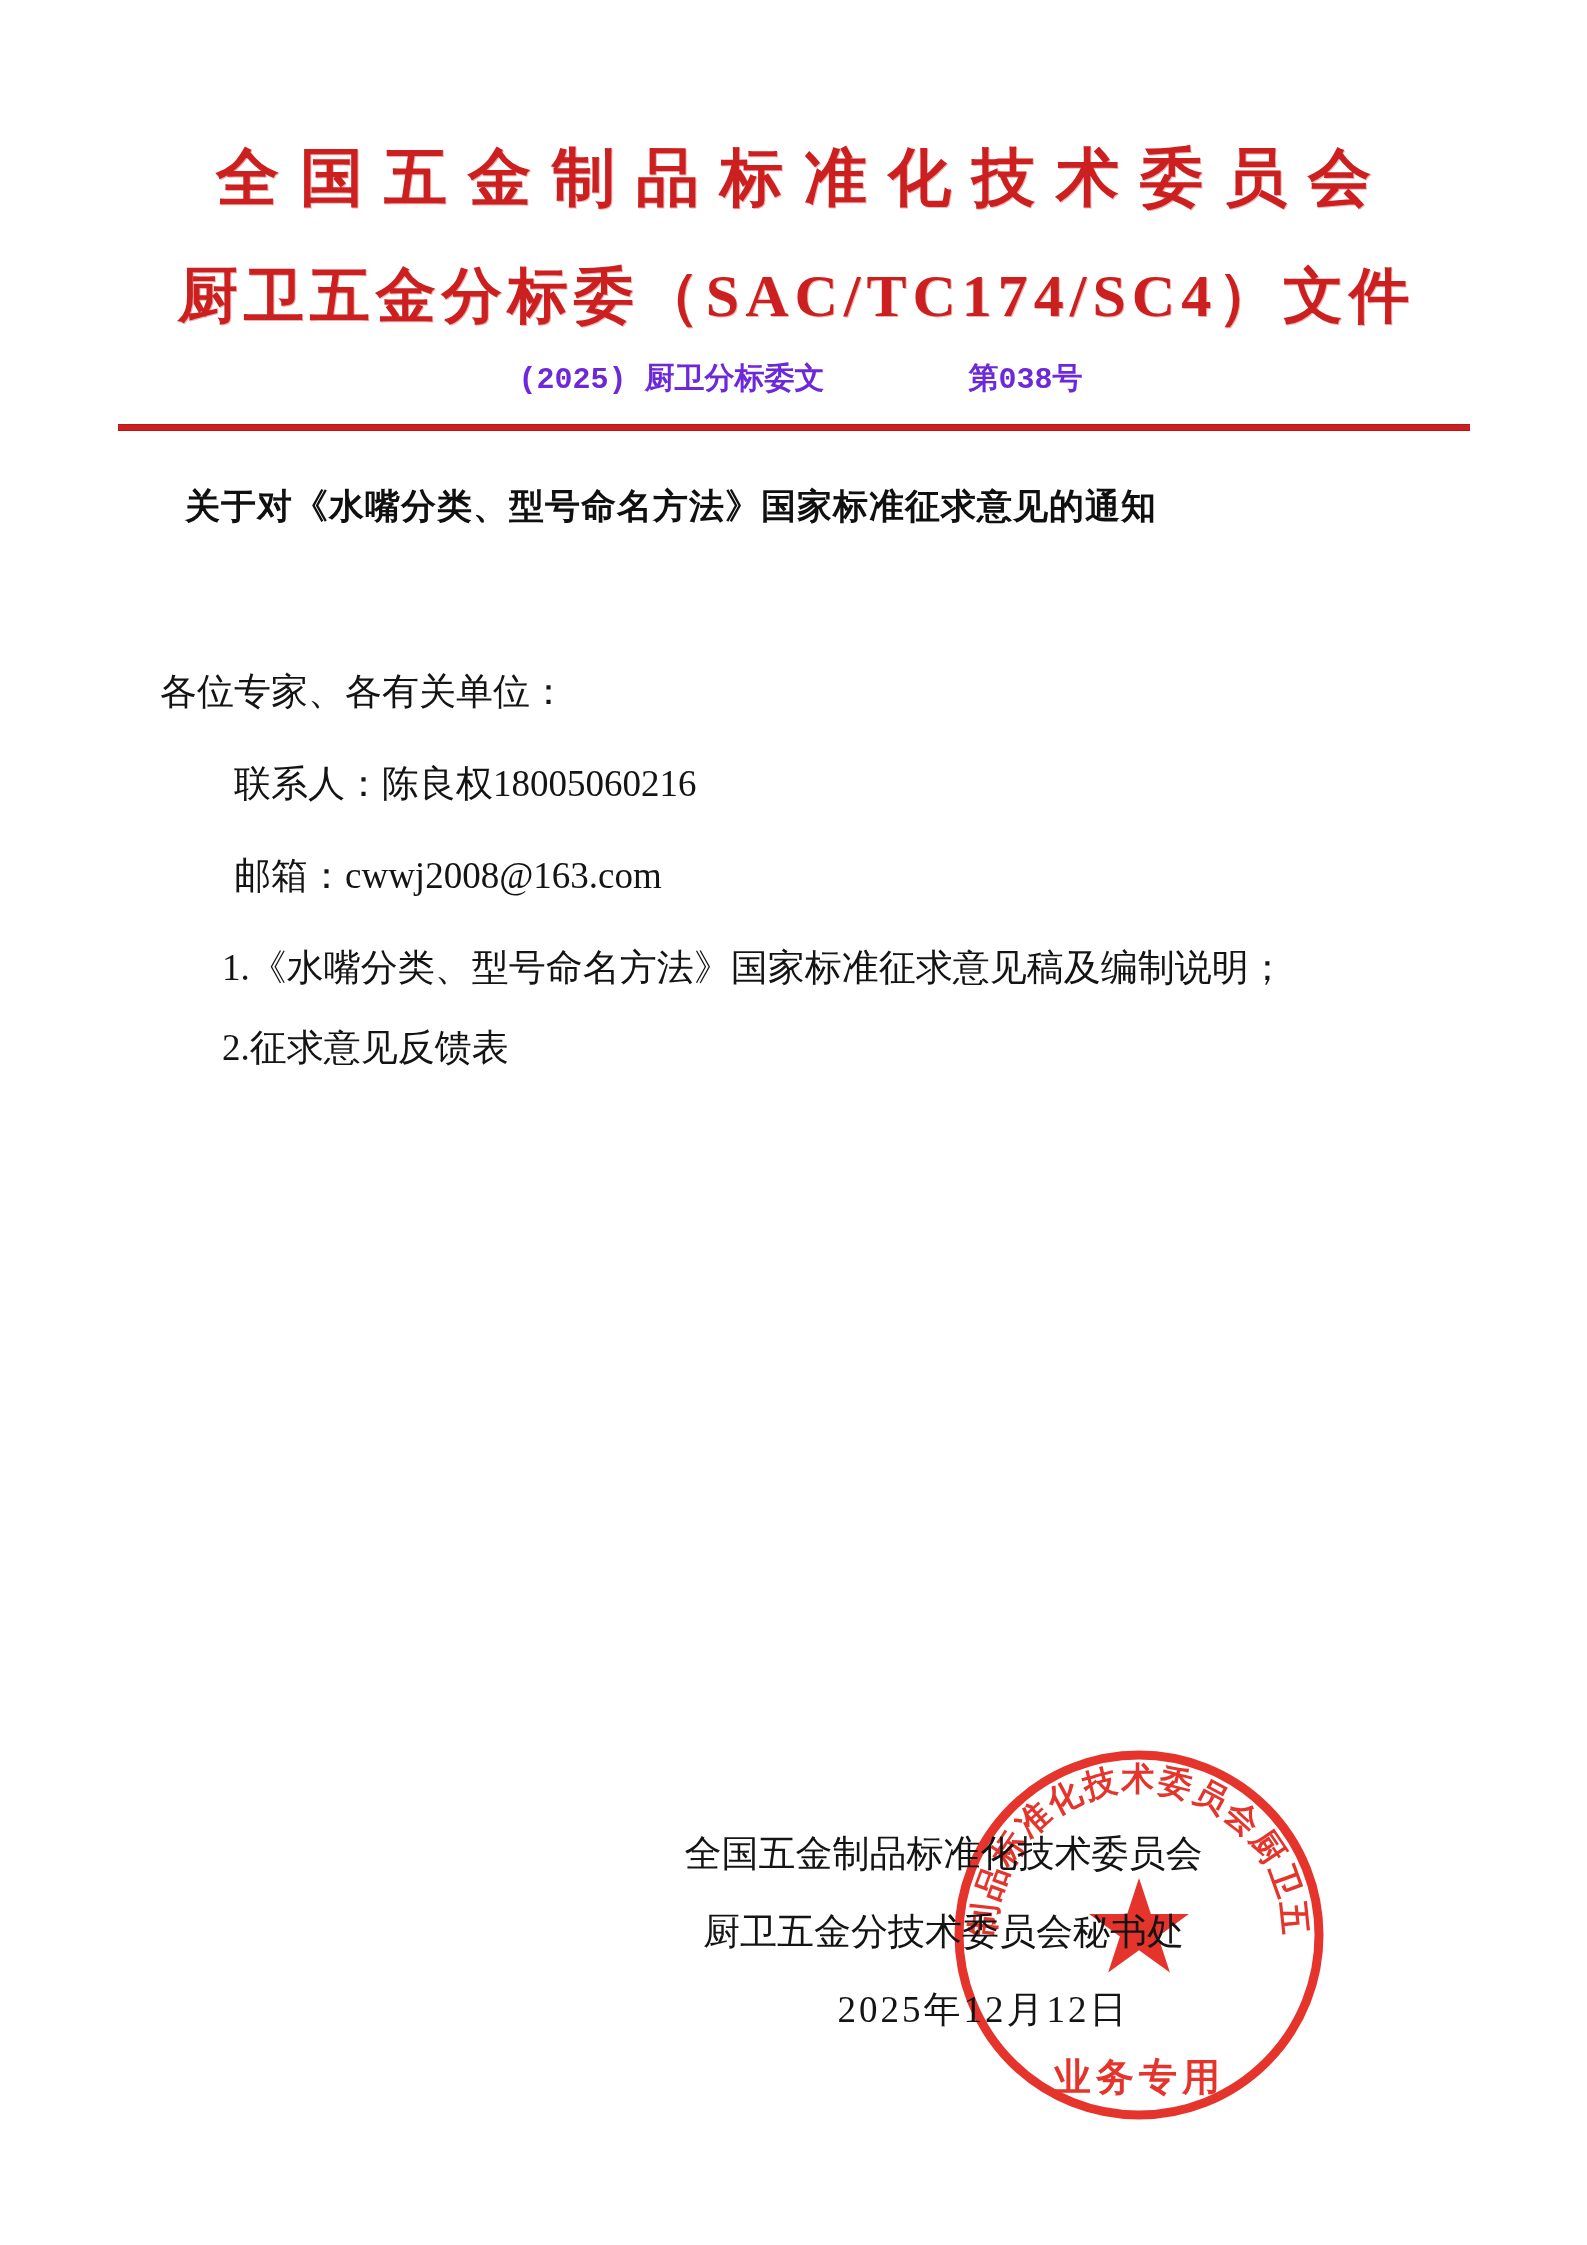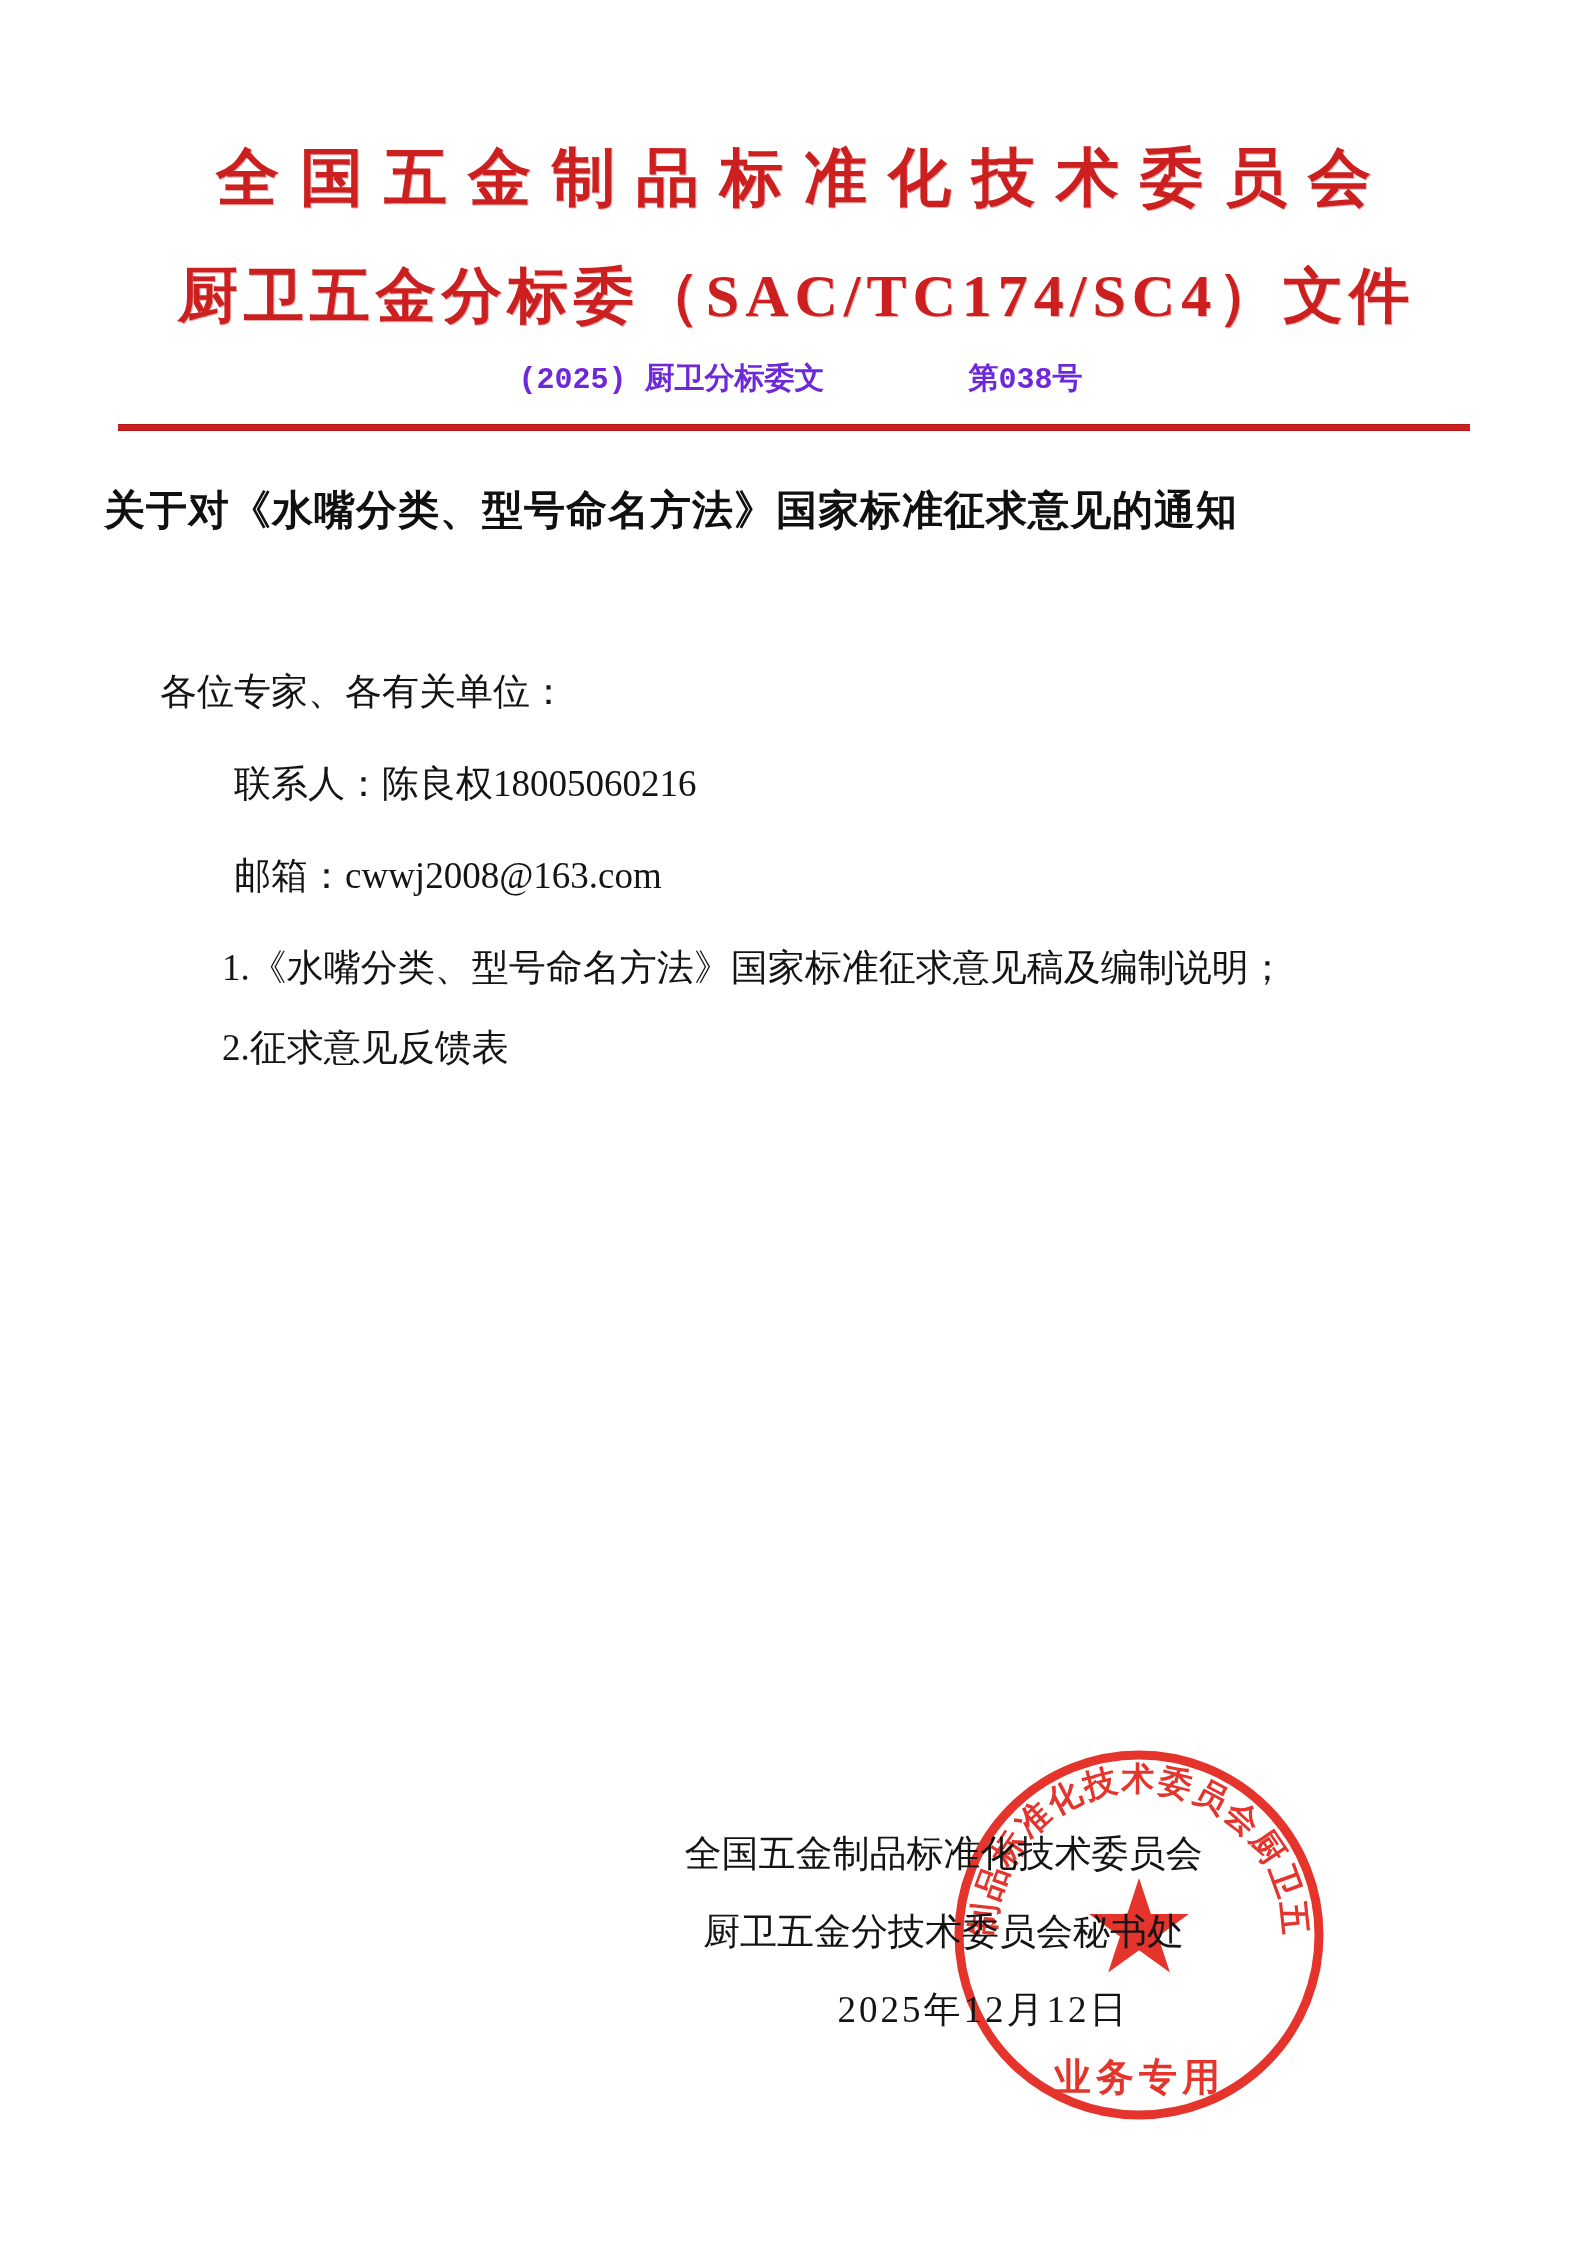--- a/index.html
+++ b/index.html
@@ -80,21 +80,21 @@
     border-bottom: 1px solid #b31717;
   }
 
   
   .doc-title {
     position: absolute;
     left: 0;
     top: 483px;
     width: 1342px;
     text-align: center;
-    font-size: 41px;
+    font-size: 35px;
     font-weight: 700;
     color: #101010;
     letter-spacing: 1px;
     font-family: "Liberation Serif", "DejaVu Serif", serif;
     white-space: nowrap;
   }
 
   
   .body-block {
     position: absolute;

